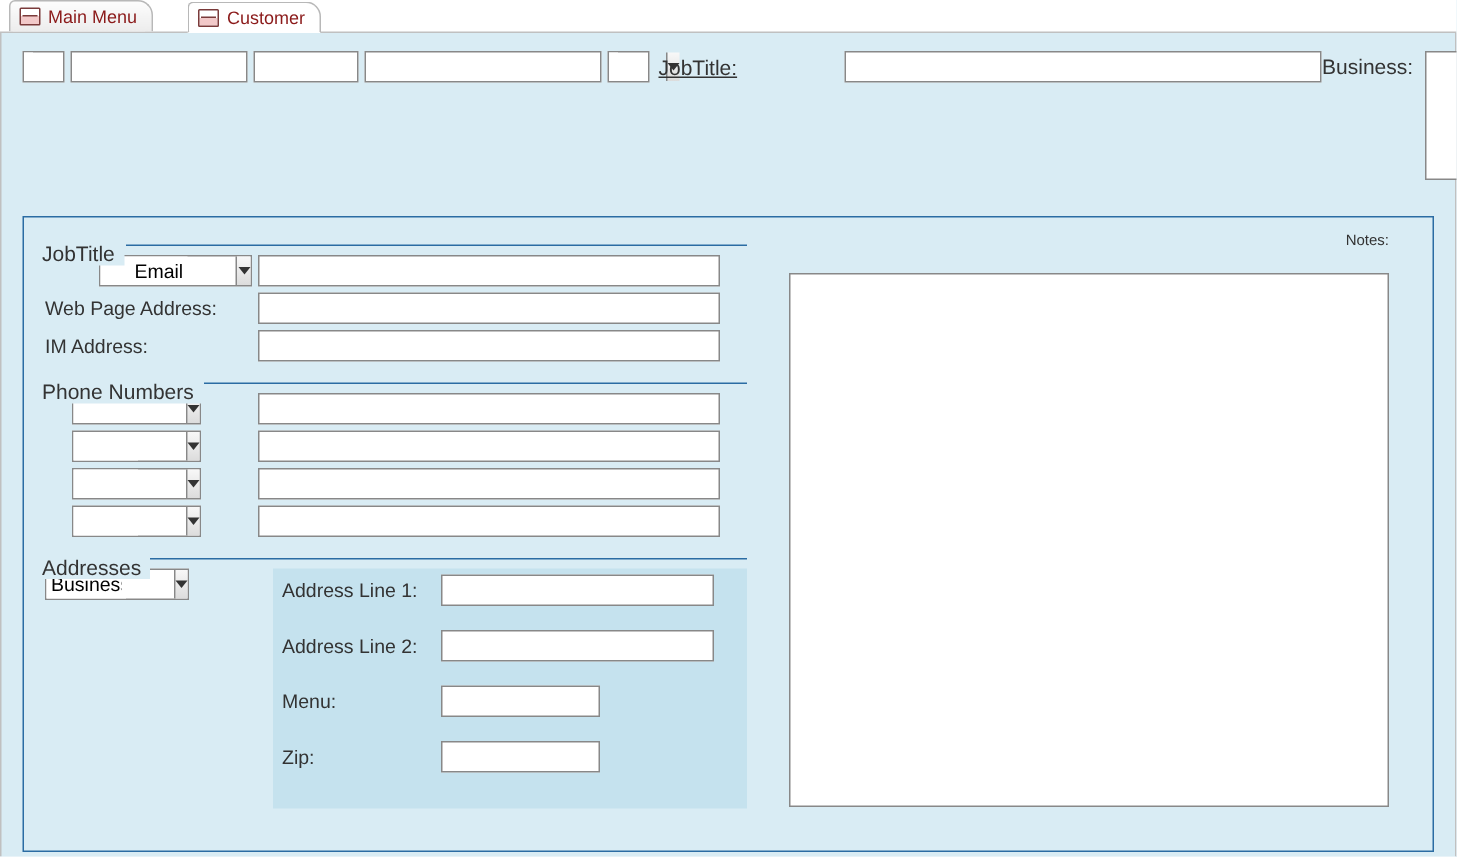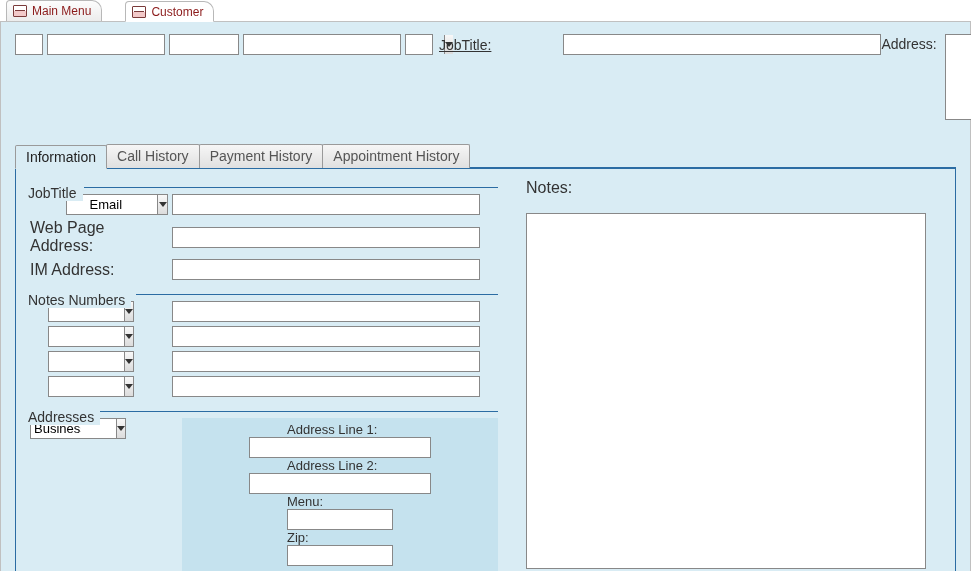--- a/index.html
+++ b/index.html
@@ -149,42 +149,42 @@
     font-size:14px; color:#333;
   }
   .fieldset .line {
     border-top:1px solid #2b6ca3;
     margin-left:0; margin-top:8px;
     width:470px;
   }
 
   .internet-rows, .phone-rows, .address-rows { margin-top:6px; }
   .frow { display:flex; align-items:center; margin-bottom:4px; gap:4px; }
-  .frow .lbl { width:140px; text-align:left; font-size:16px; padding-left:2px;}
+  .frow .lbl { width:140px; text-align:left; font-size:13px; padding-left:2px;}
   .internet-rows .combo { width:102px; }
   .internet-rows .combo-wrap { width:140px; display:flex; justify-content:flex-end;}
   .internet-rows input.val,
   .phone-rows input.val { width:308px; }
   .phone-rows .combo { width:86px; }
   .phone-rows .combo-wrap { width:140px; display:flex; justify-content:flex-start; padding-left:20px;}
 
   .address-rows .combo { width:96px; }
   .address-left { width:150px; padding-left:2px;}
   .address-panel {
     background:#c5e2ee;
     width:316px;
     padding:4px 6px 8px 6px;
   }
-  .address-panel .arow { display:flex; align-items:center; margin-bottom:0;flex-direction:column; }
+  .address-panel .arow { display:flex; align-items:center; margin-bottom:16px; }
   .address-panel .albl { width:106px; font-size:13px; }
   .address-panel input.addr { width:182px; }
   .address-panel input.addr.short { width:106px; }
 
   .notes-block { position:absolute; left:510px; top:10px;}
-  .notes-block label { font-size:16px; display:block; margin-bottom:16px;}
+  .notes-block label { font-size:10px; display:block; margin-bottom:16px;text-align:right;}
   .notes-block textarea {
     width:400px; height:356px; border:1px solid #888; background:#fff;
     resize:none; font-family:inherit; font-size:13px; padding:3px;
   }
 </style>
 </head>
 <body>
 
 <div class="tab-strip">
   <div class="doc-tab">
@@ -213,33 +213,26 @@
           <input type="text" value="" style="">
           <span class="arrow"></span>
         </span>
       </div>
       <div class="jobtitle-row">
         <label>JobTitle:</label>
         <input type="text" value="" style="">
       </div>
     </div>
     <div class="picture-block">
-      <label>Address:</label>
+      <label>Business:</label>
       <div class="picture-frame"></div>
     </div>
   </div>
 
   <div class="tab-control">
-    <div class="tab-headers">
-      <div class="tab-header active">Information</div>
-      <div class="tab-header">Call History</div>
-      <div class="tab-header">Payment History</div>
-      <div class="tab-header">Appointment History</div>
-      <div class="tab-strip-fill"></div>
-    </div>
     <div class="tab-body">
 
       <div class="fieldset">
         <span class="legend">JobTitle</span>
         <div class="line" style="margin-left:56px;width:414px;"></div>
         <div class="internet-rows">
           <div class="frow">
             <span class="combo-wrap">
               <span class="combo">
                 <input type="text" style="text-align: right;" value="Email">
@@ -253,21 +246,21 @@
             <input type="text" class="val" value="" style="">
           </div>
           <div class="frow">
             <span class="lbl">IM Address:</span>
             <input type="text" class="val" value="" style="">
           </div>
         </div>
       </div>
 
       <div class="fieldset">
-        <span class="legend">Notes Numbers</span>
+        <span class="legend">Phone Numbers</span>
         <div class="line" style="margin-left:108px;width:362px;"></div>
         <div class="phone-rows">
           <div class="frow">
             <span class="combo-wrap">
                 <span class="combo">
                   <input type="text" value="" style="">
                   <span class="arrow"></span>
                 </span>
               </span>
             <input type="text" class="val" value="" style="">

